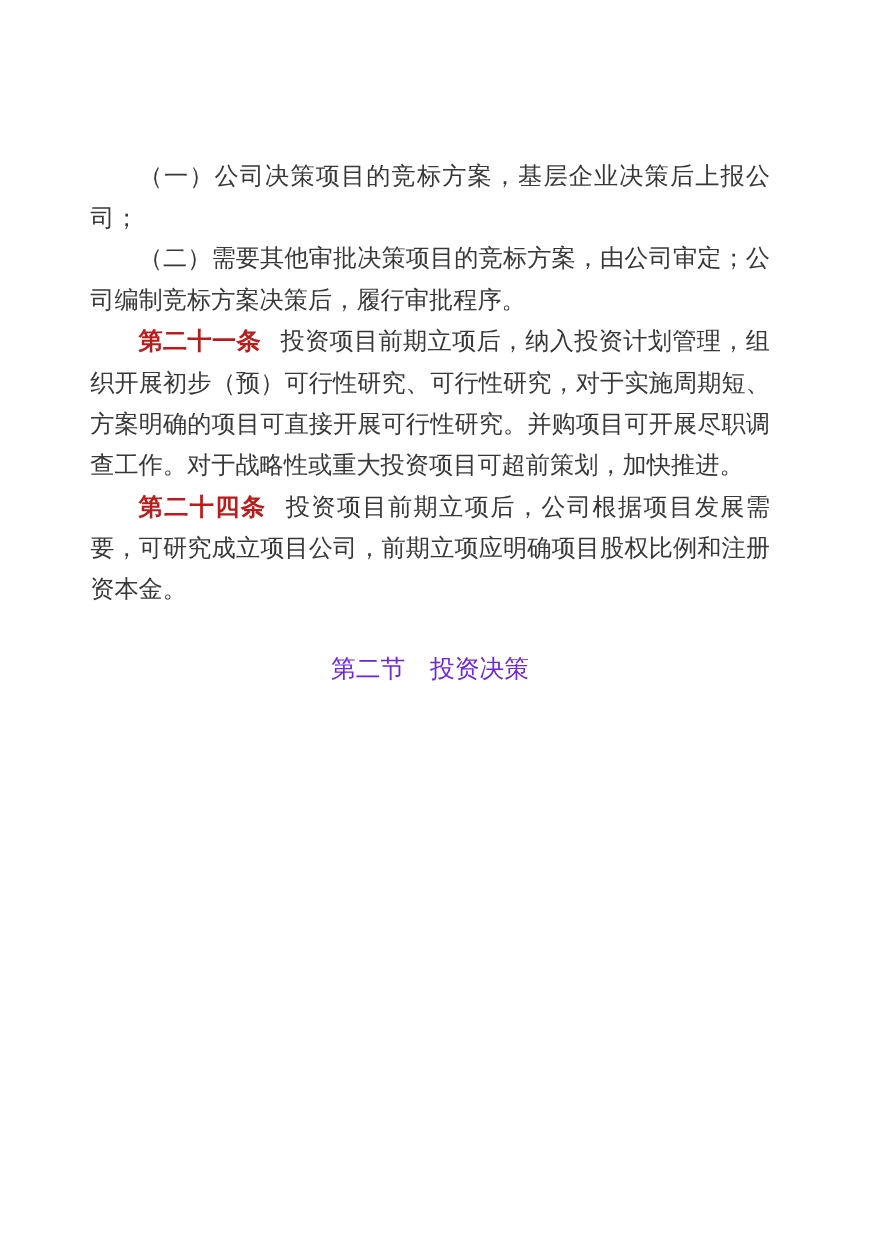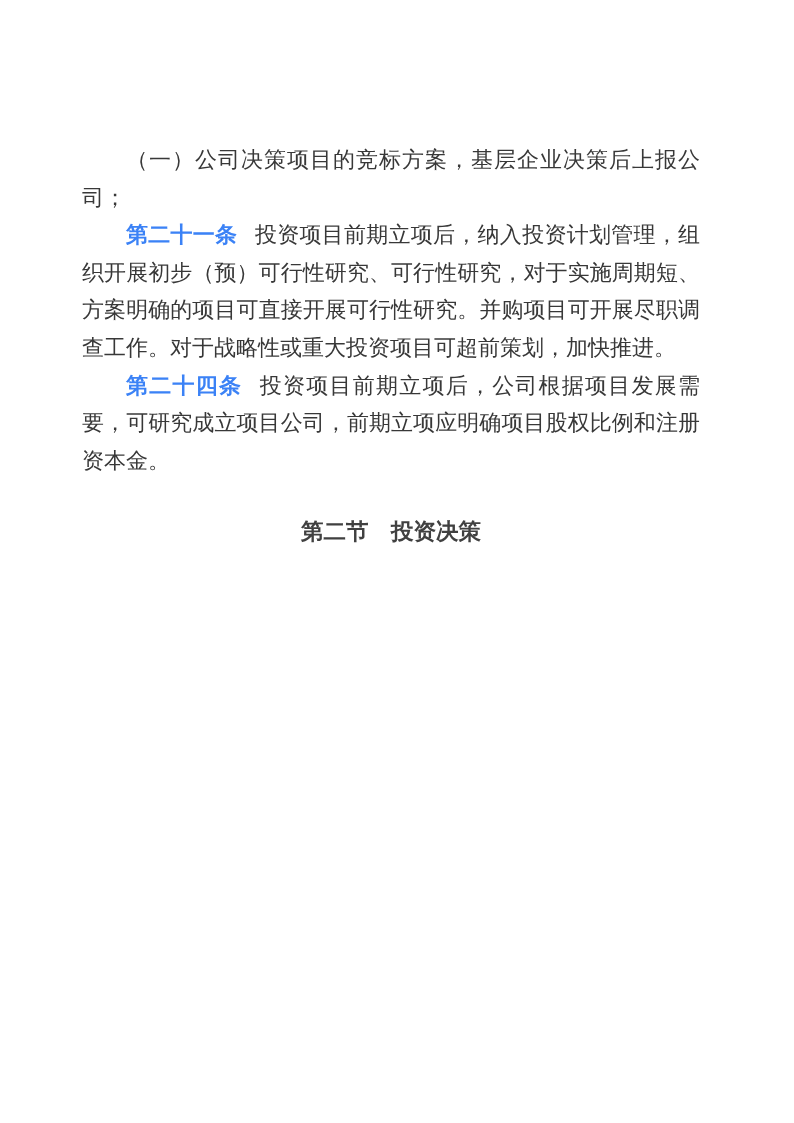--- a/index.html
+++ b/index.html
@@ -24,32 +24,32 @@
     font-size: 22px;
     line-height: 37.6px;
     text-align: justify;
   }
   .content p {
     margin: 0;
     text-indent: 2em;
   }
   .article-no {
     font-weight: bold;
-    color: #3b82f6;
+    color: #b91c1c;
     margin-right: 0.8em;
   }
   .section-heading {
     margin: 34px 0 0 0;
     padding: 0;
     text-indent: 0;
     text-align: center;
     font-size: 22.5px;
     line-height: 37.6px;
-    font-weight: bold;
-    color: #404040;
+    font-weight: normal;
+    color: #6d28d9;
   }
   .footer {
     position: absolute;
     left: 0;
     top: 993px;
     width: 100%;
     text-align: center;
     font-size: 21px;
     letter-spacing: 2px;
     color: #3a3a3a;
@@ -57,20 +57,21 @@
 </style>
 </head>
 <body>
 
 <div class="page">
 
   <div class="content">
 
     <p>（一）公司决策项目的竞标方案，基层企业决策后上报公司；</p>
 
+    <p>（二）需要其他审批决策项目的竞标方案，由公司审定；公司编制竞标方案决策后，履行审批程序。</p>
 
     <p><span class="article-no">第二十一条</span><span>投资项目前期立项后，纳入投资计划管理，组织开展初步（预）可行性研究、可行性研究，对于实施周期短、方案明确的项目可直接开展可行性研究。并购项目可开展尽职调查工作。对于战略性或重大投资项目可超前策划，加快推进。</span></p>
 
     <p><span class="article-no">第二十四条</span><span>投资项目前期立项后，公司根据项目发展需要，可研究成立项目公司，前期立项应明确项目股权比例和注册资本金。</span></p>
 
     <h2 class="section-heading">第二节　投资决策</h2>
 
 
 
   </div>

